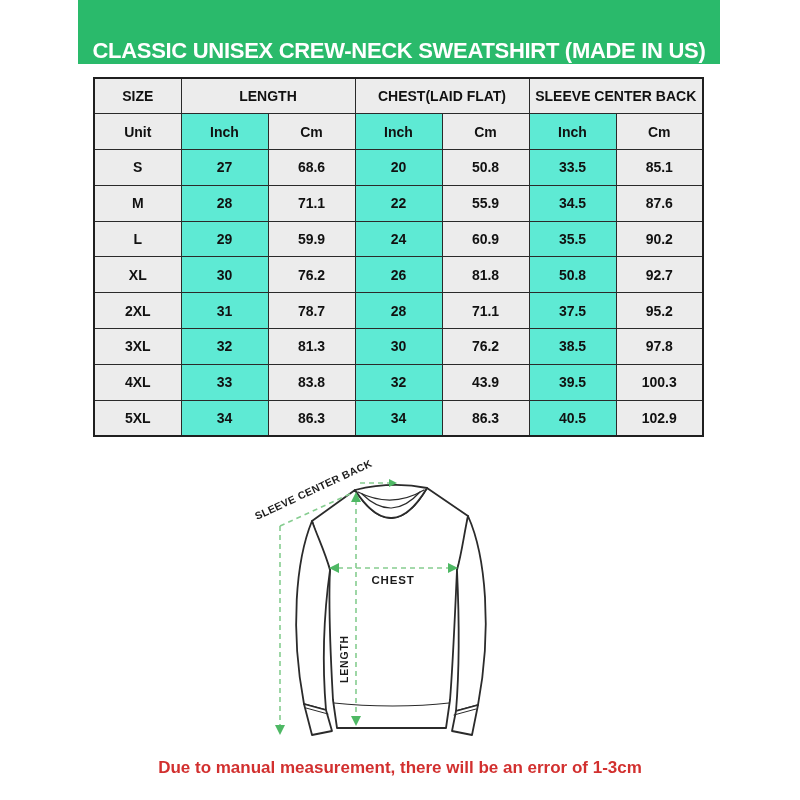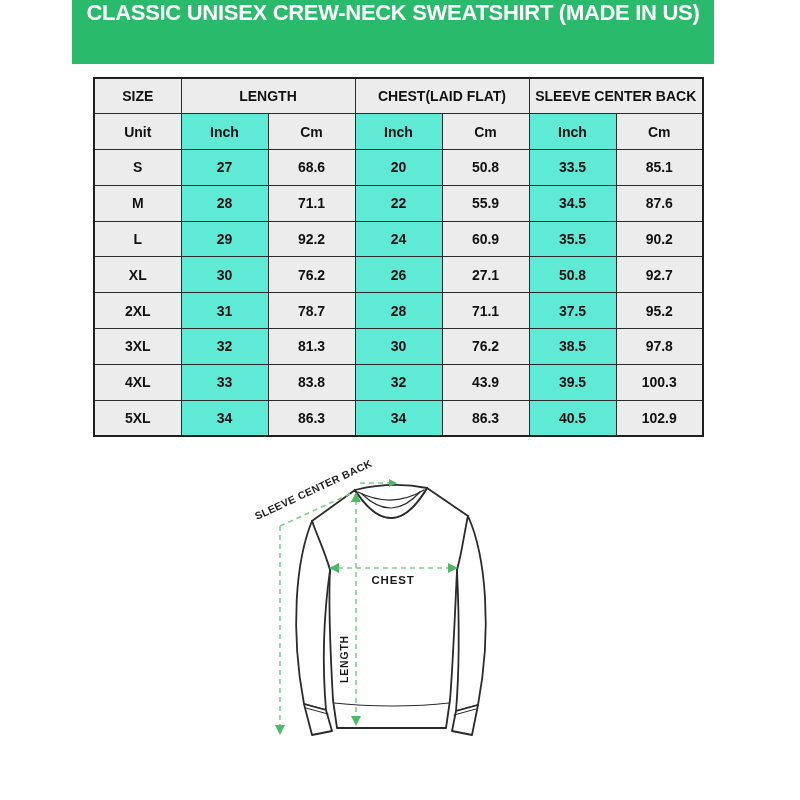--- a/index.html
+++ b/index.html
@@ -1,21 +1,21 @@
 <!DOCTYPE html>
 <html><head>
 <meta charset="utf-8">
 <style>
   html,body{margin:0;padding:0;background:#fff;}
   #page{position:relative;width:800px;height:800px;background:#ffffff;overflow:hidden;
         font-family:"Liberation Sans","DejaVu Sans",sans-serif;}
 
   
-  .banner{position:absolute;left:72px;top:0;width:642px;height:64px;background:#2aba6b;
-          display:flex;align-items:flex-start;justify-content:center;}
+  .banner{position:absolute;left:78px;top:0;width:642px;height:64px;background:#2aba6b;
+          display:flex;align-items:flex-end;justify-content:center;}
   .banner-title{color:#ffffff;font-weight:bold;font-size:22px;letter-spacing:-0.3px;white-space:nowrap;}
 
   
   .size-table{position:absolute;left:93px;top:77px;width:609px;height:358px;
               border-collapse:collapse;table-layout:fixed;border:2.5px solid #1f1f1f;padding-left:40px;}
   .size-table td,.size-table th{border:1.5px solid #2a2a2a;text-align:center;vertical-align:middle;
               font-size:14px;font-weight:bold;color:#111;padding:0;}
   .size-table tr{height:35.8px;}
   .shade{background:#ececec;}
   .white{background:#5eead4;}
@@ -78,32 +78,32 @@
           <td class="white">28</td>
           <td class="shade">71.1</td>
           <td class="white">22</td>
           <td class="shade">55.9</td>
           <td class="white">34.5</td>
           <td class="shade">87.6</td>
         </tr>
         <tr>
           <td class="shade">L</td>
           <td class="white">29</td>
-          <td class="shade">92.2</td>
+          <td class="shade">59.9</td>
           <td class="white">24</td>
           <td class="shade">60.9</td>
           <td class="white">35.5</td>
           <td class="shade">90.2</td>
         </tr>
         <tr>
           <td class="shade">XL</td>
           <td class="white">30</td>
           <td class="shade">76.2</td>
           <td class="white">26</td>
-          <td class="shade">27.1</td>
+          <td class="shade">81.8</td>
           <td class="white">50.8</td>
           <td class="shade">92.7</td>
         </tr>
         <tr>
           <td class="shade">2XL</td>
           <td class="white">31</td>
           <td class="shade">78.7</td>
           <td class="white">28</td>
           <td class="shade">71.1</td>
           <td class="white">37.5</td>
@@ -174,14 +174,15 @@
       <polygon points="218,120 208,115 208,125"></polygon>
     </g>
 
     <g fill="#1c1c1c" font-family="Liberation Sans, DejaVu Sans, sans-serif" font-weight="bold">
       <text transform="translate(75,45) rotate(-25)" text-anchor="middle" font-size="10.5" letter-spacing="0.4">SLEEVE CENTER BACK</text>
       <text x="153" y="136" text-anchor="middle" font-size="11.5" letter-spacing="0.8">CHEST</text>
       <text transform="translate(108,211) rotate(-90)" text-anchor="middle" font-size="10.5" letter-spacing="0.8">LENGTH</text>
     </g>
   </svg>
 
+  <div class="note">Due to manual measurement, there will be an error of 1-3cm</div>
 
 </div>
 
 </body></html>

